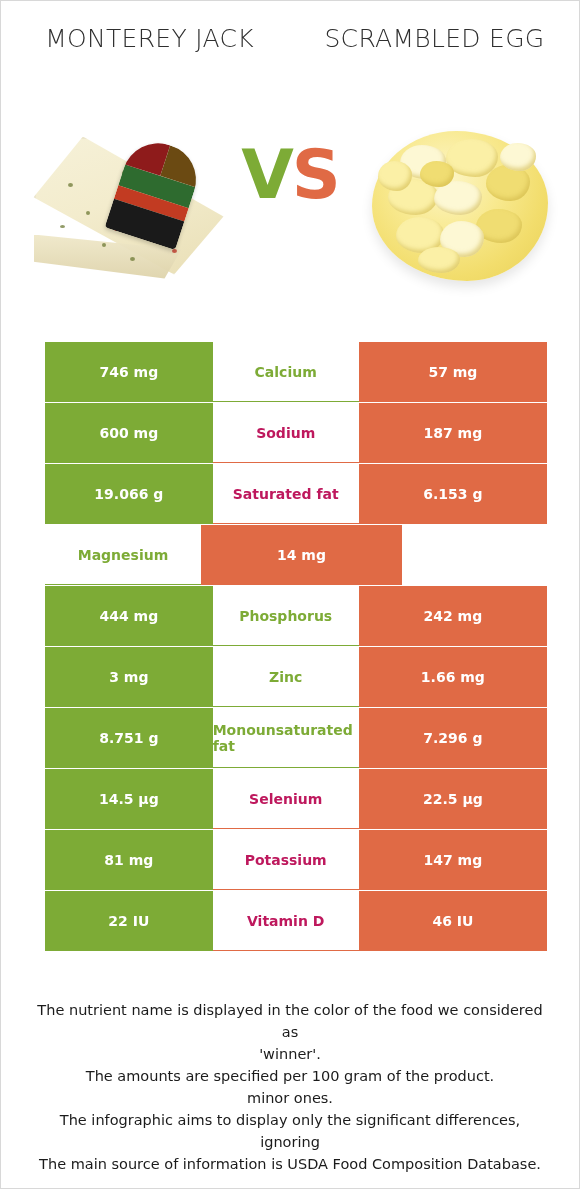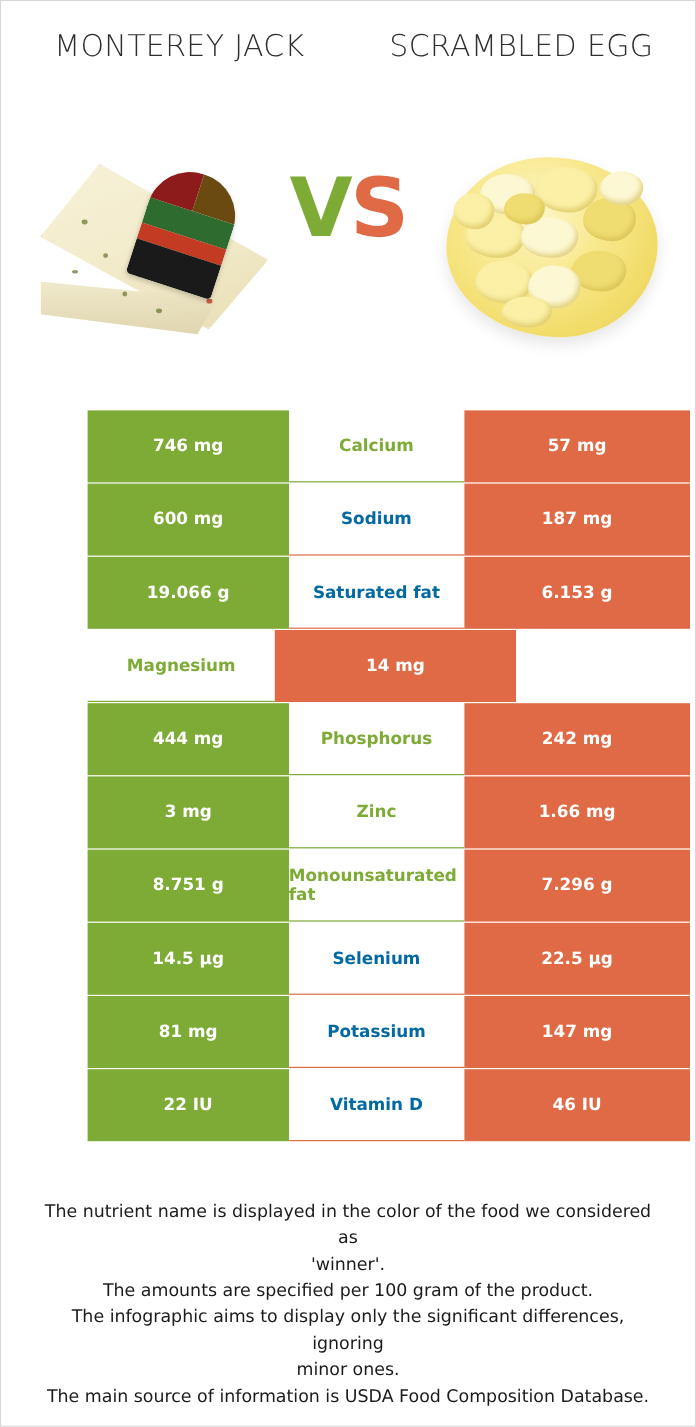--- a/index.html
+++ b/index.html
@@ -126,21 +126,21 @@
     background: #fbf0a6;
     border-radius: 48% 52% 44% 56% / 52% 46% 54% 48%;
     box-shadow: inset -2px -3px 4px rgba(205,180,70,.55);
   }
   .curd.d { background: #f0dd72; }
   .curd.l { background: #fdf8d4; }
 
   
   .table {
     position: relative;
-    margin: 30px 20px 0 36px;
+    margin: 30px 20px 0 8px;
     width: 538px;
     padding-left: 36px;
   }
   .row {
     display: flex;
     height: 60px;
     margin-bottom: 1px;
   }
   .cell {
     display: flex;
@@ -160,21 +160,21 @@
     background: #ffffff;
     font-size: 14px;
     font-weight: 700;
   }
   .cell.right {
     width: 201px;
     background: #E06A45;
     color: #ffffff;
   }
   .cell.mid.win-green  { color: #7DAB36; border-bottom: 1px solid #7DAB36; }
-  .cell.mid.win-orange { color: #0369a1; border-bottom: 1px solid #E06A45; }
+  .cell.mid.win-orange { color: #be185d; border-bottom: 1px solid #E06A45; }
   .row:last-child .cell.mid { border-bottom-width: 1px; }
 
   
   .footer {
     margin-top: 48px;
     padding: 0 28px;
     text-align: center;
     font-size: 14.5px;
     line-height: 22px;
     color: #1b1b1b;
@@ -304,18 +304,18 @@
       <div class="cell mid win-orange">Vitamin D</div>
       <div class="cell right">46 IU</div>
     </div>
 
   </div>
 
   <div class="footer">
     <p>The nutrient name is displayed in the color of the food we considered as</p>
     <p>'winner'.</p>
     <p>The amounts are specified per 100 gram of the product.</p>
+    <p>minor ones.</p>
     <p>The infographic aims to display only the significant differences, ignoring</p>
-    <p>minor ones.</p>
     <p>The main source of information is USDA Food Composition Database.</p>
   </div>
 
 </div>
 
 </body></html>

